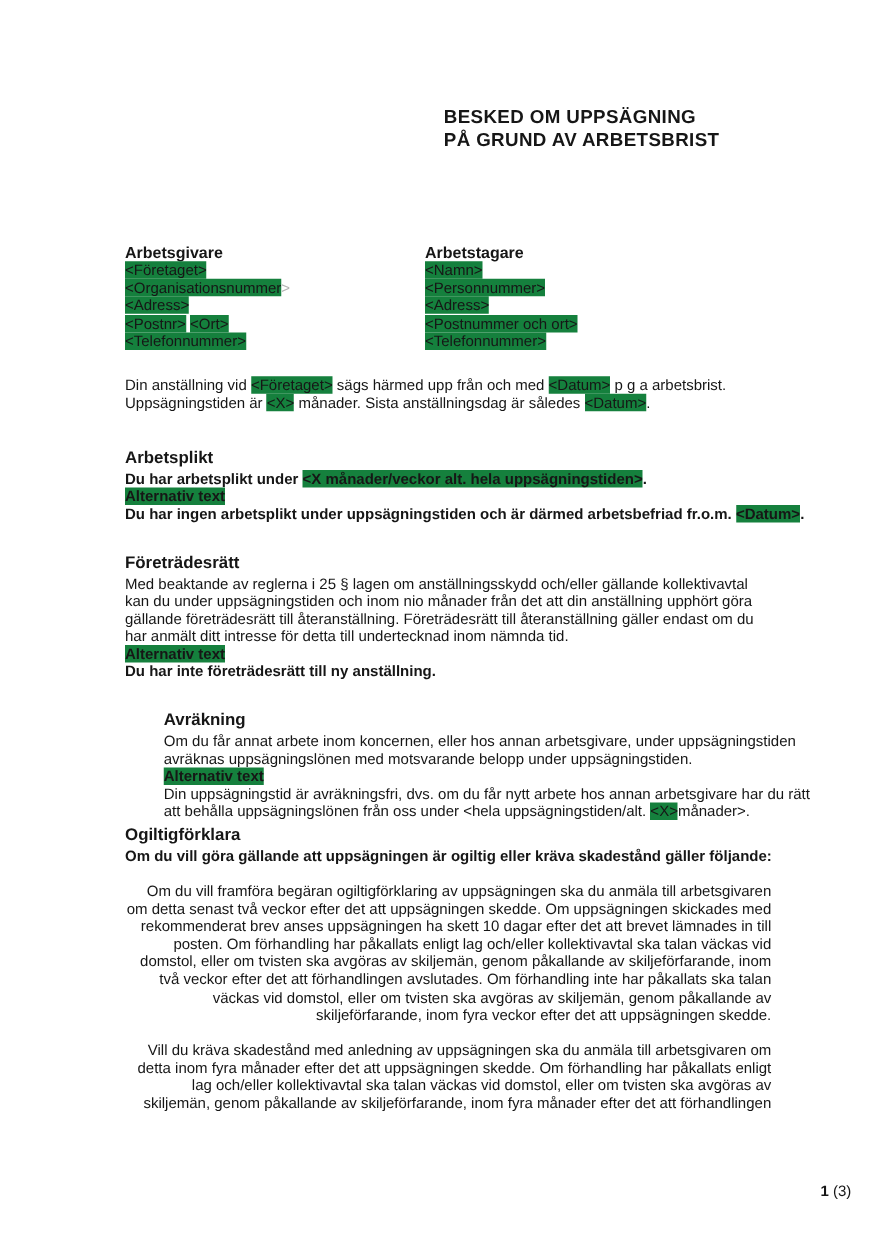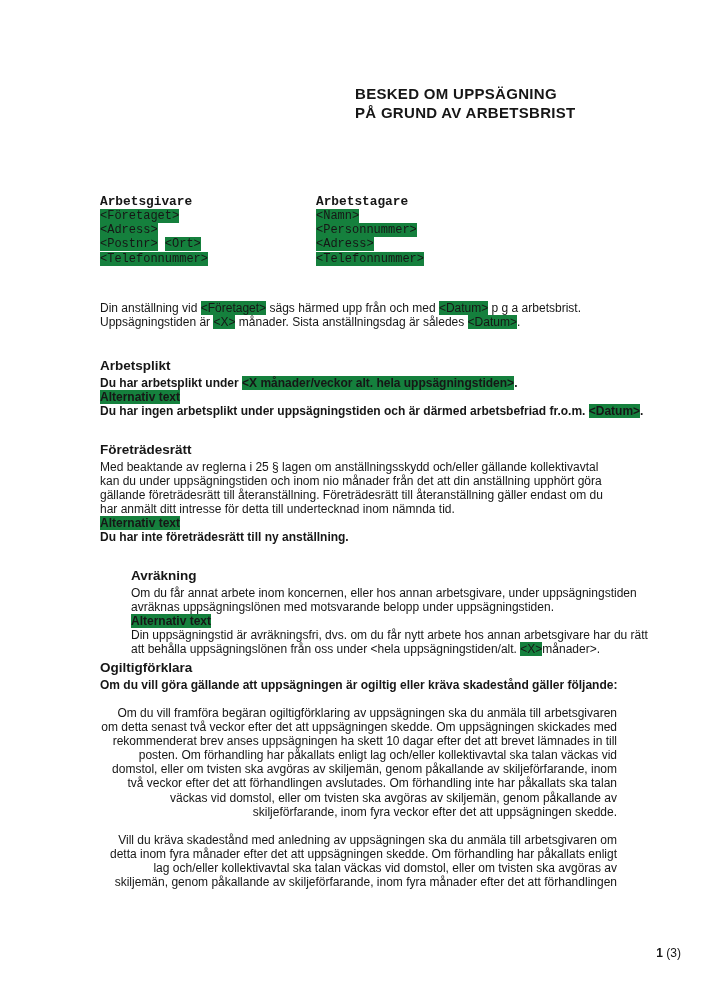--- a/index.html
+++ b/index.html
@@ -24,21 +24,21 @@
     white-space: nowrap;
   }
   .parties {
     position: absolute;
     left: 100px;
     top: 194px;
     display: flex;
     font-size: 12px;
     line-height: 14.2px;
   }
-  .party { width: 216px; font-family: Liberation Mono, monospace; }
+  .party { width: 240px; }
   .party-header {
     font-weight: 700;
     font-size: 12.8px;
     line-height: 15px;
   }
   .party-row { white-space: nowrap; }
   .sec {
     position: absolute;
     left: 100px;
     width: 517px;
@@ -76,29 +76,31 @@
 
   <div class="title">
     <div>BESKED OM UPPSÄGNING</div>
     <div>PÅ GRUND AV ARBETSBRIST</div>
   </div>
 
   <div class="parties">
     <div class="party">
       <div class="party-header">Arbetsgivare</div>
       <div class="party-row"><span class="hl">&lt;Företaget&gt;</span></div>
+      <div class="party-row"><span class="hl">&lt;Organisationsnummer</span><span class="muted">&gt;</span></div>
       <div class="party-row"><span class="hl">&lt;Adress&gt;</span></div>
       <div class="party-row"><span class="hl">&lt;Postnr&gt;</span><span> </span><span class="hl">&lt;Ort&gt;</span></div>
       <div class="party-row"><span class="hl">&lt;Telefonnummer&gt;</span></div>
     </div>
     <div class="party">
       <div class="party-header">Arbetstagare</div>
       <div class="party-row"><span class="hl">&lt;Namn&gt;</span></div>
       <div class="party-row"><span class="hl">&lt;Personnummer&gt;</span></div>
       <div class="party-row"><span class="hl">&lt;Adress&gt;</span></div>
+      <div class="party-row"><span class="hl">&lt;Postnummer och ort&gt;</span></div>
       <div class="party-row"><span class="hl">&lt;Telefonnummer&gt;</span></div>
     </div>
   </div>
 
   <div class="sec sec-intro"><span>Din anställning vid </span><span class="hl">&lt;Företaget&gt;</span><span> sägs härmed upp från och med </span><span class="hl">&lt;Datum&gt;</span><span> p g a arbetsbrist. Uppsägningstiden är </span><span class="hl">&lt;X&gt;</span><span> månader. Sista anställningsdag är således </span><span class="hl">&lt;Datum&gt;</span><span>.</span></div>
 
   <div class="sec sec-arbetsplikt">
     <h3>Arbetsplikt</h3>
     <div class="line"><span>Du har arbetsplikt under </span><span class="hl">&lt;X månader/veckor alt. hela uppsägningstiden&gt;</span><span>.</span></div>
     <div class="line"><span class="hl">Alternativ text</span></div>

